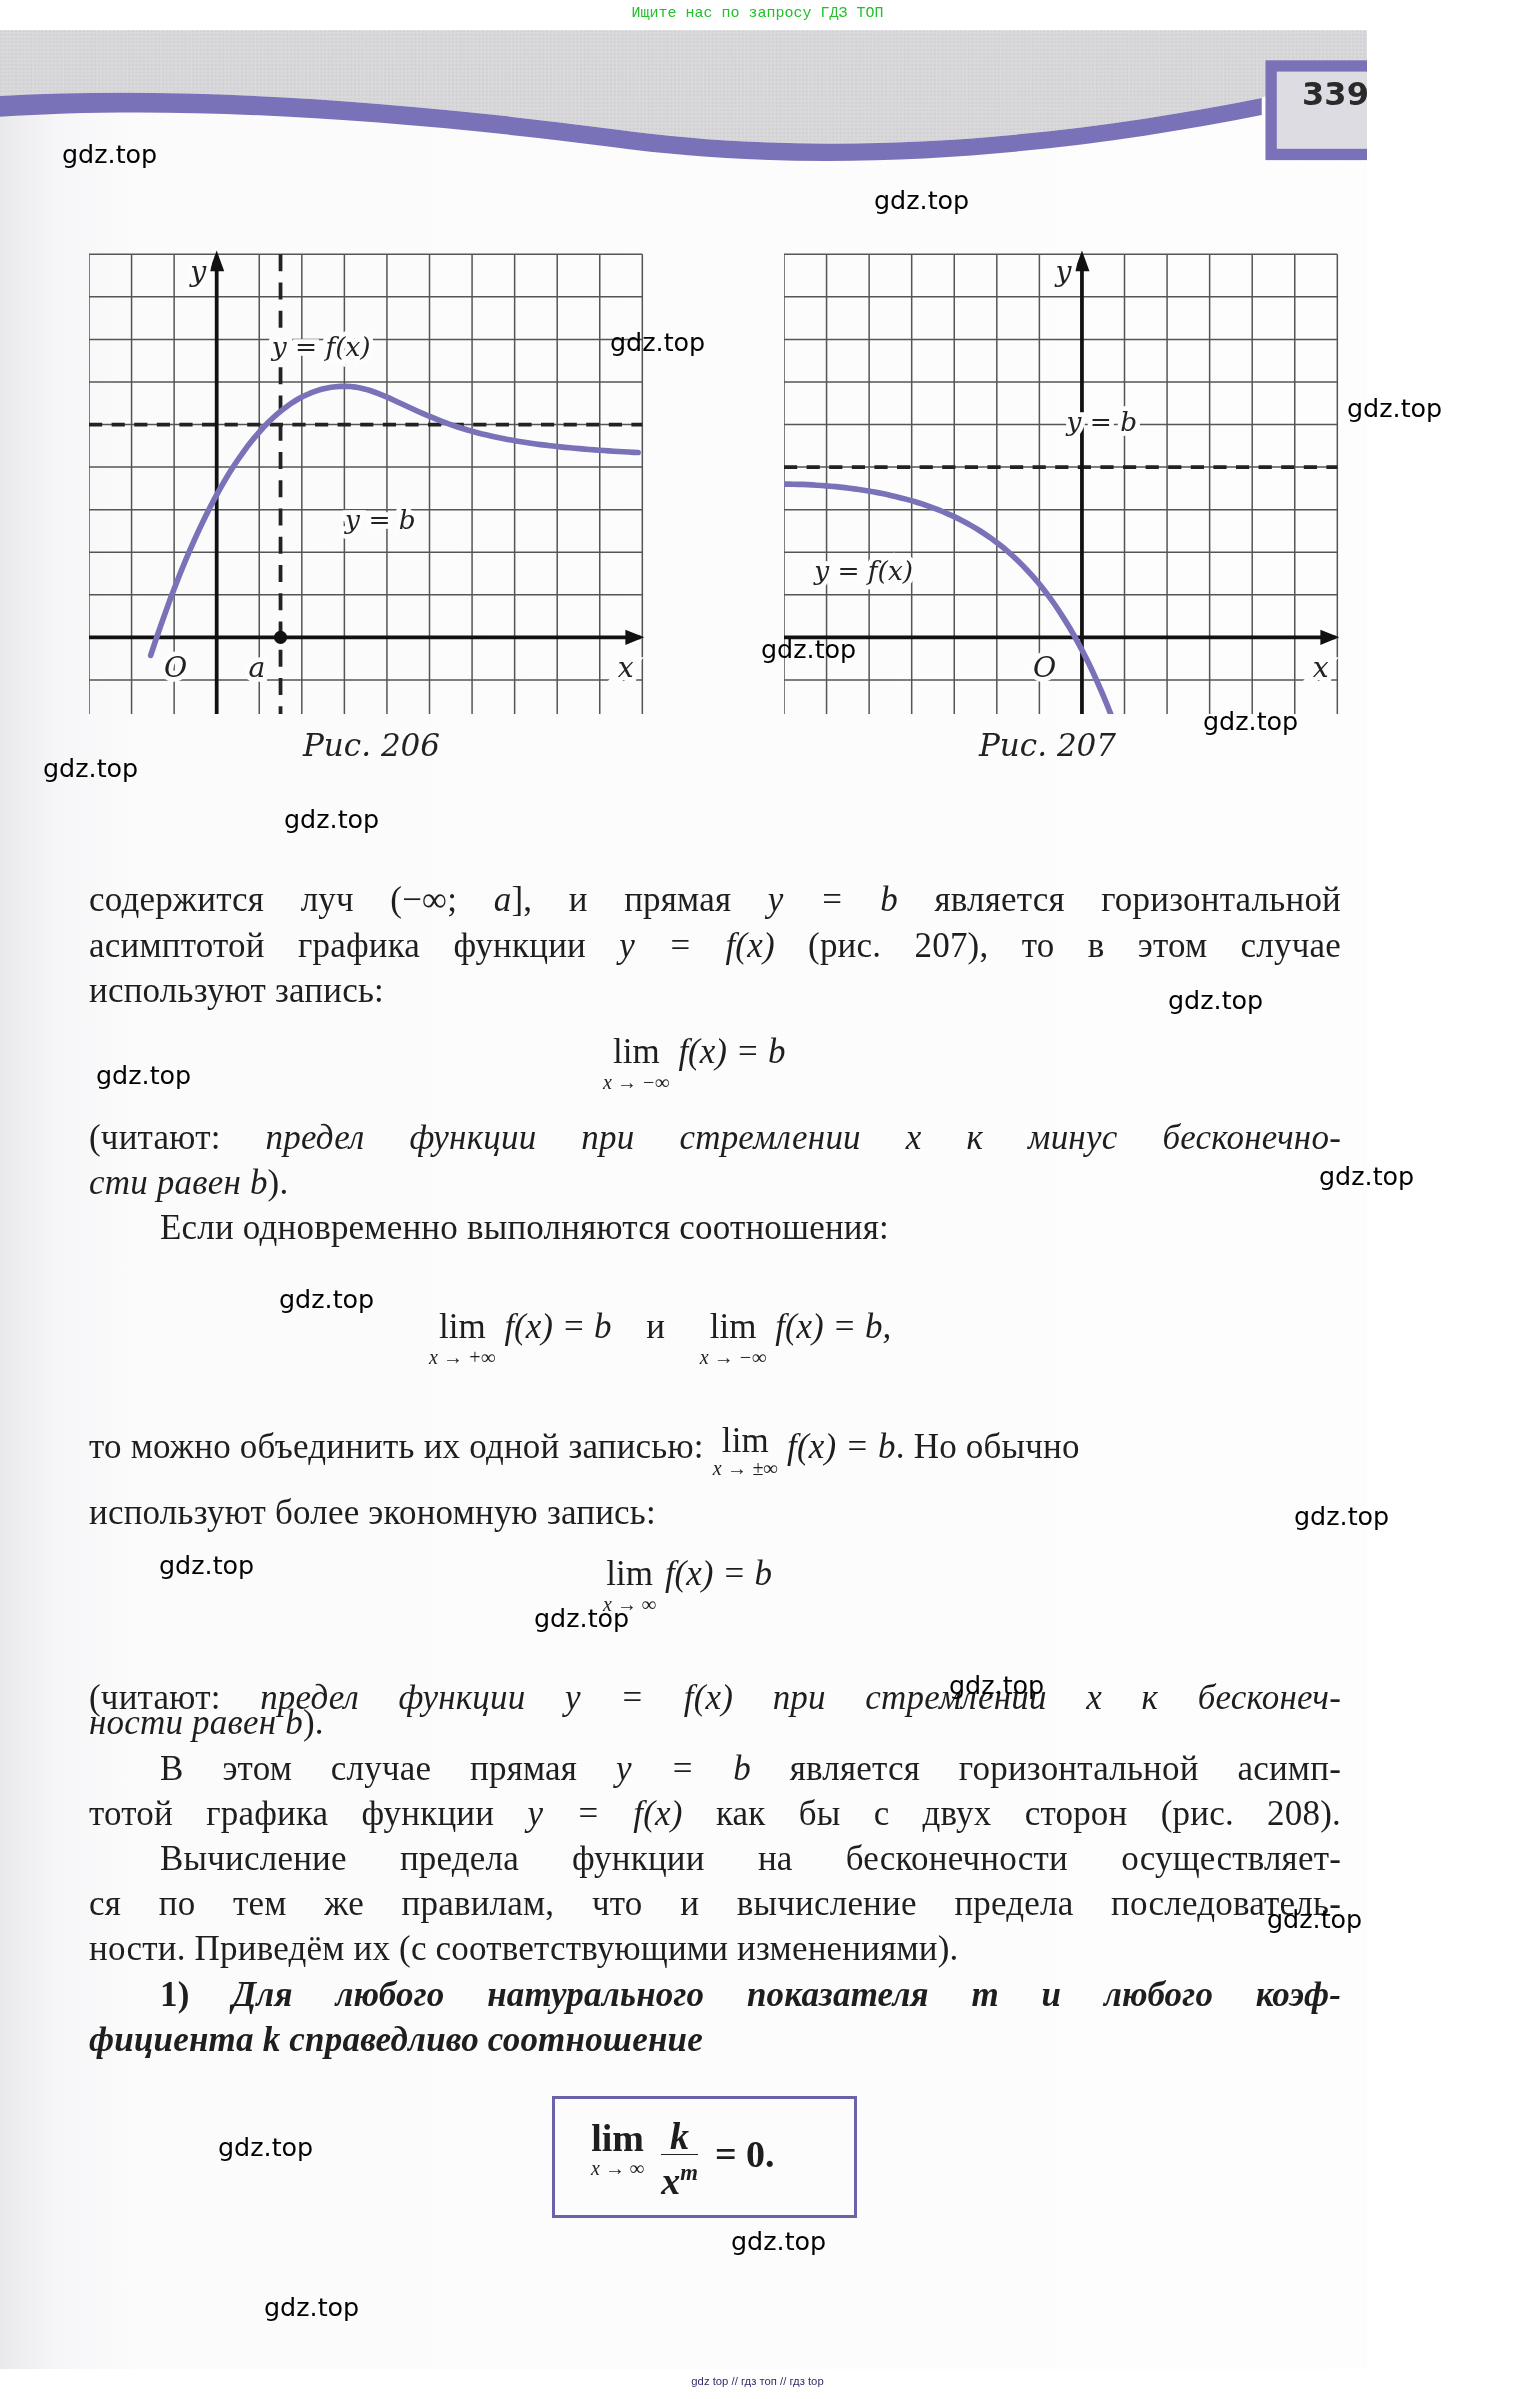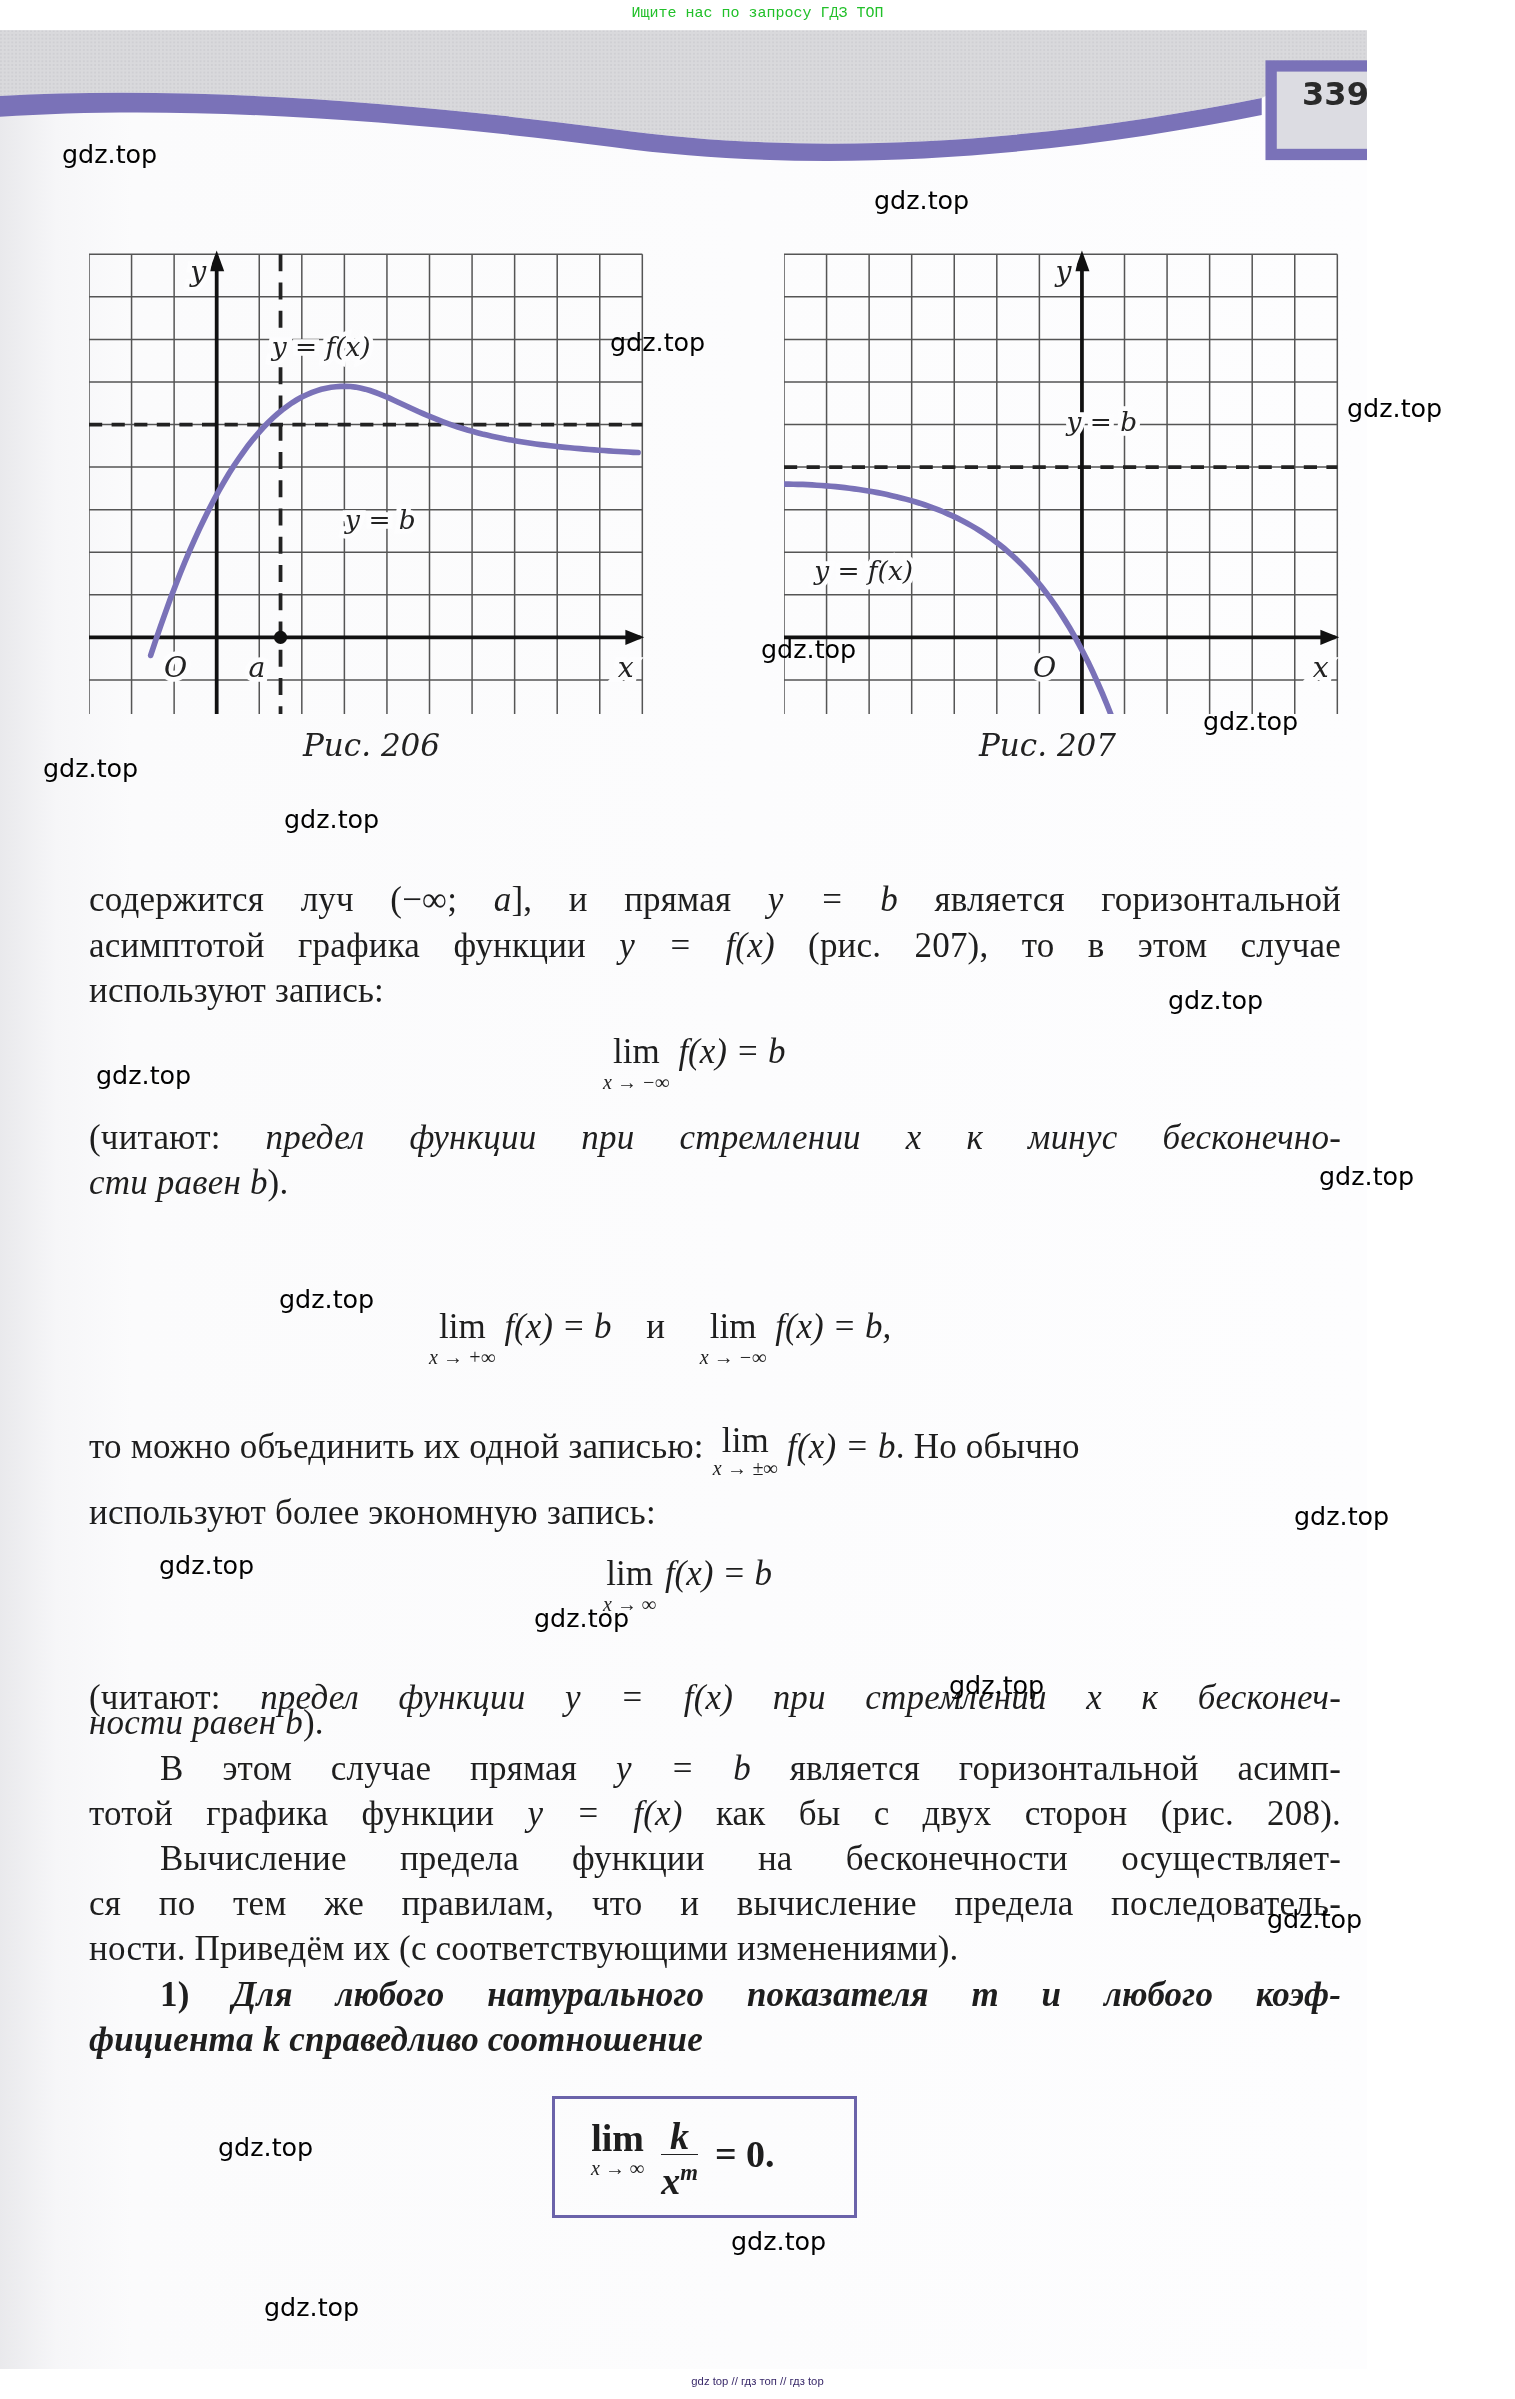--- a/index.html
+++ b/index.html
@@ -194,20 +194,23 @@
     <span class="fx">f(x) = b</span>
   </div>
 
   <div class="text-line justify" style="top:1085px;">
     <span>(читают: </span><span class="it">предел функции при стремлении x к минус бесконечно-</span>
   </div>
   <div class="text-line" style="top:1130px;">
     <span class="it">сти равен b</span><span>).</span>
   </div>
 
+  <div class="text-line indent" style="top:1175px;">
+    <span>Если одновременно выполняются соотношения:</span>
+  </div>
 
   <div class="formula" style="left:429px; top:1277px;">
     <span class="lim"><span class="lim-word">lim</span><span class="lim-sub">x → +∞</span></span>
     <span class="fx">f(x) = b</span>
     <span style="margin:0 26px;">и</span>
     <span class="lim"><span class="lim-word">lim</span><span class="lim-sub">x → −∞</span></span>
     <span class="fx">f(x) = b,</span>
   </div>
 
   <div class="text-line" style="top:1394px;">

